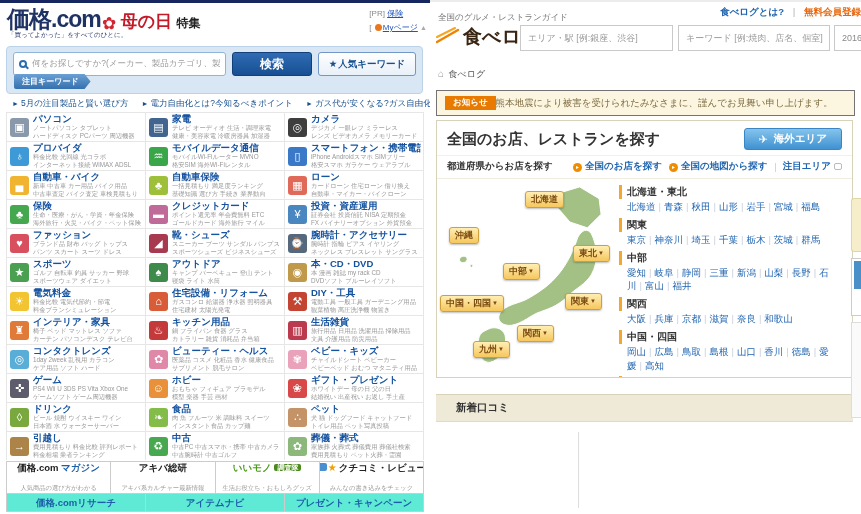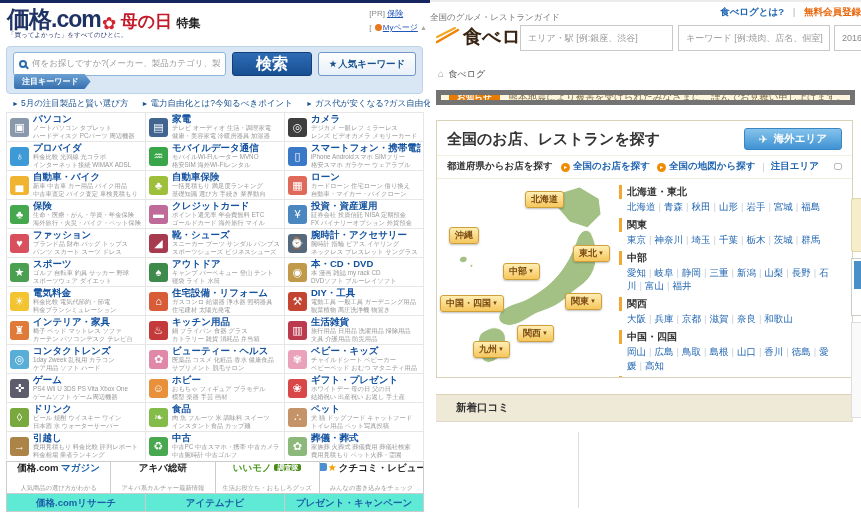--- a/index.html
+++ b/index.html
@@ -20,21 +20,21 @@
 .k-toplinks{position:absolute;right:3px;top:4px;font-size:8px;color:#888;line-height:1.7;white-space:nowrap}
 .k-toplinks a{color:#2255bb;text-decoration:underline}
 .k-dot{display:inline-block;width:7px;height:7px;border-radius:50%;background:#e87820;vertical-align:-1px;margin:0 1px}
 .k-tri{color:#aaa;font-size:7px}
 .k-search{position:absolute;left:6px;top:46px;width:417px;height:48px;background:#d9e7f4;border:1px solid #bcd2e8;border-radius:4px}
 .k-search-row{display:flex;gap:6px;margin:5px 6px 0}
 .k-input{flex:1;height:24px;background:#fff;border:1px solid #90b4d8;border-radius:3px;display:flex;align-items:center;padding:0 5px;overflow:hidden}
 .k-mag{flex:none;width:8px;height:8px;border:2px solid #2a6cb0;border-radius:50%;position:relative}
 .k-mag::after{content:"";position:absolute;width:5px;height:2px;background:#2a6cb0;right:-4px;bottom:-2px;transform:rotate(45deg)}
 .k-ph{font-size:8.5px;color:#999;white-space:nowrap;margin-left:5px;overflow:hidden}
-.k-btn{flex:none;width:80px;height:24px;background:linear-gradient(#2f6cb4,#174f92);color:#fff;font-weight:bold;font-size:16px;border:1px solid #123f7a;border-radius:3px;font-family:inherit}
+.k-btn{flex:none;width:80px;height:24px;background:linear-gradient(#2f6cb4,#174f92);color:#fff;font-weight:bold;font-size:12px;border:1px solid #123f7a;border-radius:3px;font-family:inherit}
 .k-btn2{flex:none;width:98px;height:24px;background:linear-gradient(#fff,#e8f0f8);border:1px solid #7296c8;border-radius:3px;color:#17508f;font-size:9.5px;font-weight:bold;font-family:inherit;white-space:nowrap}
 .k-star{color:#17508f;margin-right:1px}
 .k-tab{position:absolute;left:7px;bottom:4px;height:15px;background:linear-gradient(#6ba0d4,#3570ae);color:#fff;font-size:8px;font-weight:bold;line-height:15px;padding:0 12px 0 8px;clip-path:polygon(0 0,calc(100% - 6px) 0,100% 50%,calc(100% - 6px) 100%,0 100%);border-radius:2px}
 .k-features{position:absolute;top:97px;left:0;width:430px;height:14px;display:flex;gap:13px;padding-left:12px;align-items:center;white-space:nowrap;overflow:hidden}
 .k-feat{font-size:8.5px;color:#17508f}
 .k-feat .arr{font-size:7px;margin-right:2px;color:#17508f}
 .k-grid{position:absolute;top:112px;left:6px;width:418px;height:348px;display:flex;flex-wrap:wrap;border-top:1px solid #e6e6e6;border-left:1px solid #e6e6e6;background:#fff;overflow:hidden}
 .k-cell{width:33.333%;height:29px;border-right:1px solid #e6e6e6;border-bottom:1px solid #e6e6e6;display:flex;align-items:center;padding:0 2px 0 3px;overflow:hidden}
 .k-ico{flex:0 0 19px;height:19px;border-radius:3px;color:#fff;font-size:11px;line-height:19px;text-align:center;margin-right:4px;overflow:hidden}
 .k-ct{min-width:0}
@@ -51,34 +51,34 @@
 .k-f-sub{font-size:6.3px;color:#999;white-space:nowrap}
 .k-bubble{display:inline-block;width:10px;height:8px;background:#4a90d0;border-radius:2px;margin-right:1px}
 .k-fstar{color:#f0a000;font-size:10px;margin-right:2px}
 .k-f-row2{display:flex;border:1px solid #ccc;border-top:0;height:18px;background:#5eead4}
 .k-f2-cell{flex:1;text-align:center;font-size:9.5px;font-weight:bold;color:#1c5fa8;line-height:17px;border-right:1px solid #ccc;white-space:nowrap;overflow:hidden}
 .k-f2-cell:last-child{border-right:0}
 
 
 .tabelog{position:absolute;left:430px;top:0;width:431px;height:514px;background:#fff;overflow:hidden;border-top:2px solid #ececec}
 .t-top{position:relative;height:18px;padding-top:4px}
-.t-tagline{font-size:8.5px;color:#777;margin-left:0}
+.t-tagline{font-size:8.5px;color:#777;margin-left:8px}
 .t-toplinks{position:absolute;right:0;top:4px;white-space:nowrap;font-size:9.5px;font-weight:bold}
 .t-about{color:#1f64b0}
 .t-sep{color:#ccc;margin:0 6px}
 .t-signup{color:#e8650a}
 .t-header{position:relative;height:40px}
 .t-logo{position:absolute;left:6px;top:4px;display:flex;align-items:center;gap:3px;font-size:19px;font-weight:bold;color:#3a2513;white-space:nowrap}
 .t-input{position:absolute;top:5px;height:26px;border:1px solid #c9c9c9;background:#fff;font-size:9px;color:#9a9a9a;line-height:24px;padding-left:7px;overflow:hidden;white-space:nowrap}
 .t-in1{left:90px;width:153px}
 .t-in2{left:248px;width:152px}
 .t-in3{left:404px;width:60px;color:#8a8a8a}
 .t-breadcrumb{margin:8px 16px 0 8px;font-size:9px;color:#555;white-space:nowrap}
 .t-home{color:#999;font-size:10px;margin-right:2px}
-.t-notice{margin:9px 6px 0;background:#fcf6e0;border:5px solid #737373;height:15px;padding:0 8px;font-size:9.5px;color:#7d6b42;display:flex;align-items:center;gap:9px;overflow:hidden;white-space:nowrap}
+.t-notice{margin:9px 6px 0;background:#fcf6e0;border:1px solid #737373;height:26px;padding:0 8px;font-size:9.5px;color:#7d6b42;display:flex;align-items:center;overflow:hidden;white-space:nowrap}
 .t-badge{background:#e87a00;color:#fff;font-size:8.5px;font-weight:bold;padding:1px 8px}
 .t-main{position:absolute;left:6px;top:118px;width:417px;height:258px;border:1px solid #d8d2b8;background:#fff;overflow:hidden}
 .t-main-head{display:flex;justify-content:space-between;align-items:center;padding:7px 10px 5px}
 .t-main-head h2{font-size:15px;color:#333;font-weight:bold;white-space:nowrap}
 .t-overseas{background:linear-gradient(#85c4ec,#3f92d2);border:1px solid #3a86c4;border-radius:3px;color:#fff;font-size:10.5px;font-weight:bold;padding:3px 14px;display:flex;align-items:center;gap:6px;white-space:nowrap}
 .t-plane{font-size:11px}
 .t-sub{display:flex;align-items:center;padding:4px 10px 5px;border-bottom:1px solid #f0ece0;border-top:1px solid #f4f0e4;font-size:9.5px;white-space:nowrap;overflow:hidden}
 .t-sub-title{font-weight:bold;color:#333;margin-right:auto}
 .t-sublink{color:#1f64b0;font-weight:bold;margin-right:7px}
 .t-circ{display:inline-block;width:9px;height:9px;border-radius:50%;background:#f08c00;color:#fff;font-size:6px;line-height:9px;text-align:center;margin-right:3px;vertical-align:0.5px}
@@ -493,21 +493,21 @@
         <h2>全国のお店、レストランを探す</h2>
         <a class="t-overseas">
           <span class="t-plane">✈</span>
           <span>海外エリア</span>
         </a>
       </div>
       <div class="t-sub">
         <span class="t-sub-title">都道府県からお店を探す</span>
         <span id="t-sublinks"><a class="t-sublink"><span class="t-circ">▸</span><span>全国のお店を探す</span></a><a class="t-sublink"><span class="t-circ">▸</span><span>全国の地図から探す</span></a></span>
         <span class="t-pipe">|</span>
-        <a class="t-sublink" style="margin-right:12px">注目エリア</a>
+        <a class="t-sublink" style="margin-right:0">注目エリア</a>
         <span class="t-balloon"></span>
       </div>
       <div class="t-body">
         <div class="t-map">
           <svg width="166" height="190" viewBox="0 0 170 195">
             <g fill="#a3c185" stroke="#ffffff" stroke-width="1">
               <path d="M118 8 L138 2 L158 14 L160 30 L146 44 L128 38 L116 24 Z"></path>
               <path d="M150 50 C156 62 158 78 150 92 C144 102 134 106 126 114 C118 122 110 126 98 130 C88 133 80 142 68 144 C60 145 52 140 56 132 C62 122 76 122 86 116 C98 109 108 102 116 92 C126 80 132 66 136 54 C140 46 146 44 150 50 Z"></path>
               <path d="M86 146 C92 142 104 142 108 148 C110 154 102 158 92 157 C84 156 82 150 86 146 Z"></path>
               <path d="M44 148 C52 144 62 148 62 158 C62 168 56 180 46 182 C38 183 32 172 34 160 C35 152 38 151 44 148 Z"></path>

